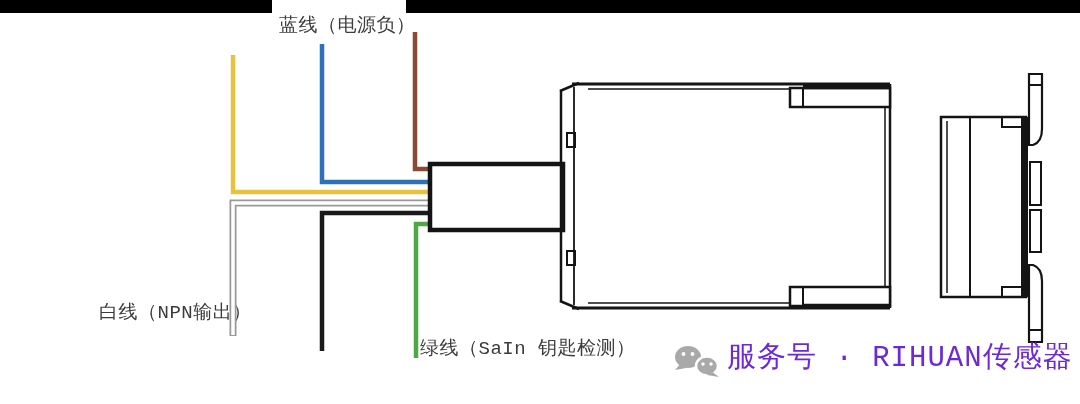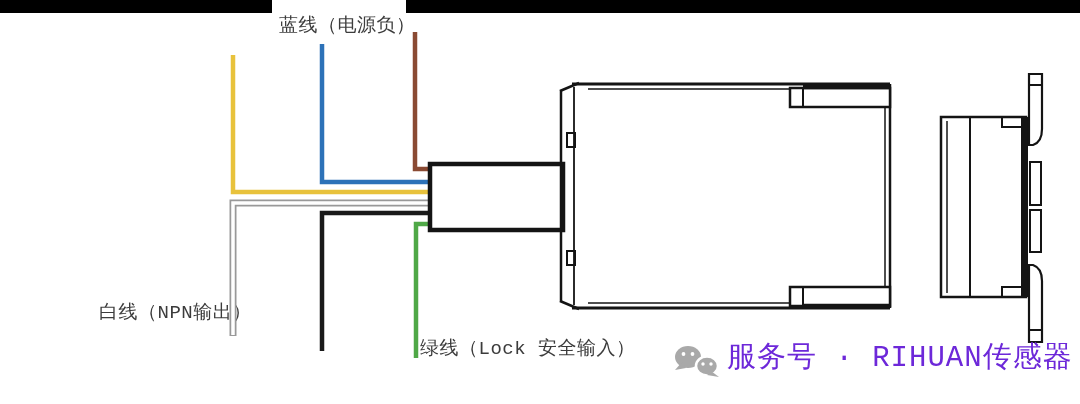--- a/index.html
+++ b/index.html
@@ -37,21 +37,21 @@
 </head>
 <body>
 
 <div class="canvas">
 
   <div class="crop-bar left"></div>
   <div class="crop-bar right"></div>
 
   <div class="wire-label" style="left:279px;top:15px;">蓝线（电源负）</div>
   <div class="wire-label" style="left:77px;top:302px;margin-left:22px;">白线（NPN输出）</div>
-  <div class="wire-label" style="left:420px;top:338px;">绿线（Lock 安全输入）</div>
+  <div class="wire-label" style="left:420px;top:338px;">绿线（SaIn 钥匙检测）</div>
 
   <svg class="diagram-svg" width="1080" height="404" viewBox="0 0 1080 404">
 
     <g fill="none" stroke-linejoin="miter" stroke-linecap="butt">
       <polyline points="415,32 415,169 432,169" stroke-width="4.5" stroke="#8a4a33"></polyline>
       <polyline points="322,44 322,182 432,182" stroke-width="4.5" stroke="#2d72b8"></polyline>
       <polyline points="233,55 233,192 432,192" stroke-width="4.5" stroke="#e8c23c"></polyline>
       <polyline points="233,336 233,203 432,203" stroke-width="7" stroke="#999999"></polyline>
       <polyline points="233,335 233,203 431,203" stroke-width="3.5" stroke="#ffffff"></polyline>
       <polyline points="322,351 322,213 432,213" stroke-width="4.5" stroke="#1a1a1a"></polyline>

